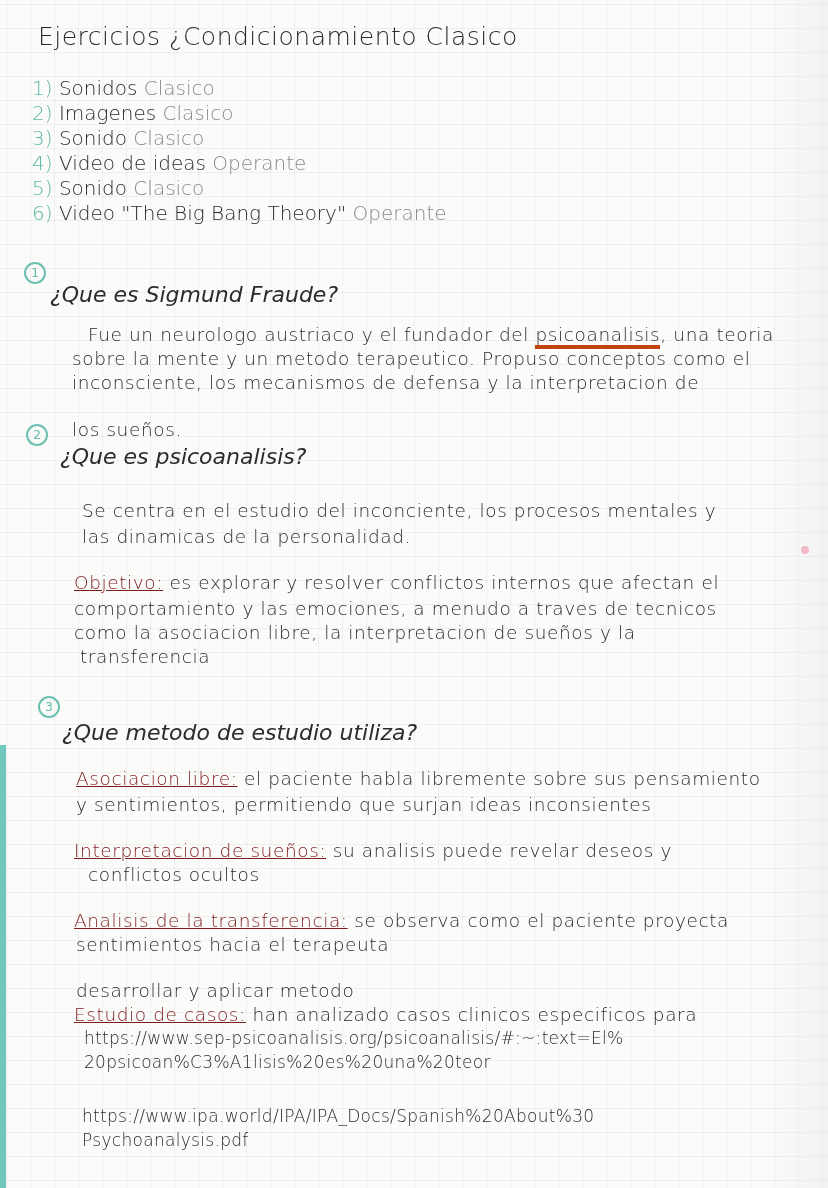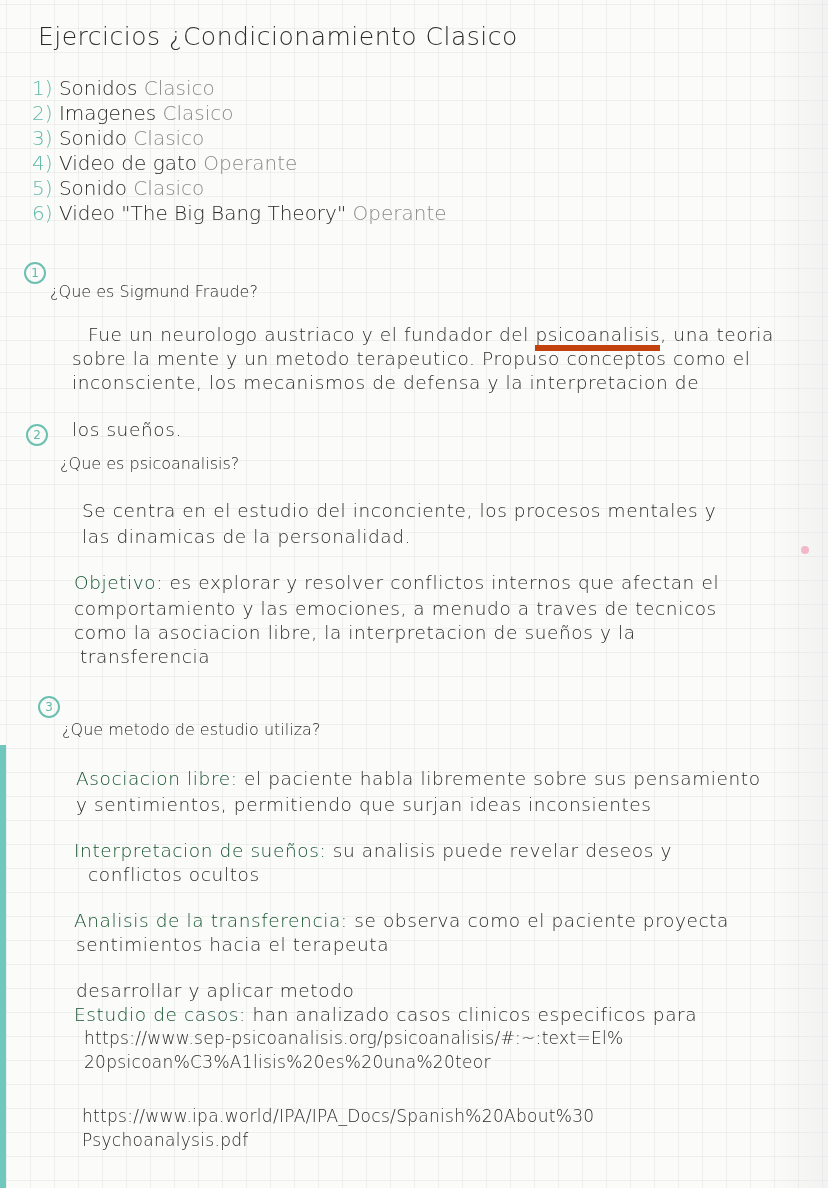--- a/index.html
+++ b/index.html
@@ -29,24 +29,24 @@
   }
   .hw { position: absolute; white-space: nowrap; font-weight: 300; }
   .title { left: 38px; top: 22px; font-size: 25px; letter-spacing: 0.5px; }
   .list-item { left: 32px; font-size: 20px; line-height: 25px; }
   .list-item .num { color: #5fb8a9; }
   .list-item .kind { color: #8a8a8a; }
   .circ {
     position: absolute; width: 18px; height: 18px; border: 2px solid #6cc0b0;
     border-radius: 50%; color: #5fb8a9; font-size: 12px; text-align: center; line-height: 18px;
   }
-  .question { font-size: 16px; }
+  .question { font-size: 22px; font-style: italic; }
   .para { font-size: 18.5px; line-height: 22px; letter-spacing: 0.6px; }
-  .green { color: #14532d; }
-  .underline-green { border-bottom: 6px solid #c2410c; }
+  .green { color: #7f1d1d; text-decoration: underline; }
+  .underline-green { border-bottom: 4px solid #c2410c; }
   .url { font-size: 17px; line-height: 21px; letter-spacing: 0.3px; margin-left: 20px; }
 </style>
 </head>
 <body>
 
 <div class="shade-right"></div>
 <div class="teal-strip"></div>
 <div class="pink-dot"></div>
 
 <div class="hw title">Ejercicios ¿Condicionamiento Clasico</div>
@@ -61,21 +61,21 @@
   <span>Imagenes</span>
   <span class="kind">Clasico</span>
 </div>
 <div class="hw list-item" style="top:126px">
   <span class="num">3)</span>
   <span>Sonido</span>
   <span class="kind">Clasico</span>
 </div>
 <div class="hw list-item" style="top:151px">
   <span class="num">4)</span>
-  <span>Video de gato</span>
+  <span>Video de ideas</span>
   <span class="kind">Operante</span>
 </div>
 <div class="hw list-item" style="top:176px">
   <span class="num">5)</span>
   <span>Sonido</span>
   <span class="kind">Clasico</span>
 </div>
 <div class="hw list-item" style="top:201px">
   <span class="num">6)</span>
   <span>Video "The Big Bang Theory"</span>
@@ -86,21 +86,21 @@
 <div class="hw question" style="left:50px; top:282px">¿Que es Sigmund Fraude?</div>
 <div class="hw para" style="left:88px; top:324px">
   <span>Fue un neurologo austriaco y el fundador del</span>
   <span class="underline-green">psicoanalisis</span><span>, una teoria</span>
 </div>
 <div class="hw para" style="left:72px; top:348px">sobre la mente y un metodo terapeutico. Propuso conceptos como el</div>
 <div class="hw para" style="left:72px; top:372px">inconsciente, los mecanismos de defensa y la interpretacion de</div>
 <div class="hw para" style="left:72px; top:419px">los sueños.</div>
 
 <div class="circ" style="left:26px; top:424px">2</div>
-<div class="hw question" style="left:60px; top:454px">¿Que es psicoanalisis?</div>
+<div class="hw question" style="left:60px; top:444px">¿Que es psicoanalisis?</div>
 <div class="hw para" style="left:82px; top:500px">Se centra en el estudio del inconciente, los procesos mentales y</div>
 <div class="hw para" style="left:82px; top:526px">las dinamicas de la personalidad.</div>
 
 <div class="hw para" style="left:74px; top:572px">
   <span class="green">Objetivo:</span>
   <span>es explorar y resolver conflictos internos que afectan el</span>
 </div>
 <div class="hw para" style="left:74px; top:598px">comportamiento y las emociones, a menudo a traves de tecnicos</div>
 <div class="hw para" style="left:74px; top:622px">como la asociacion libre, la interpretacion de sueños y la</div>
 <div class="hw para" style="left:80px; top:646px">transferencia</div>

